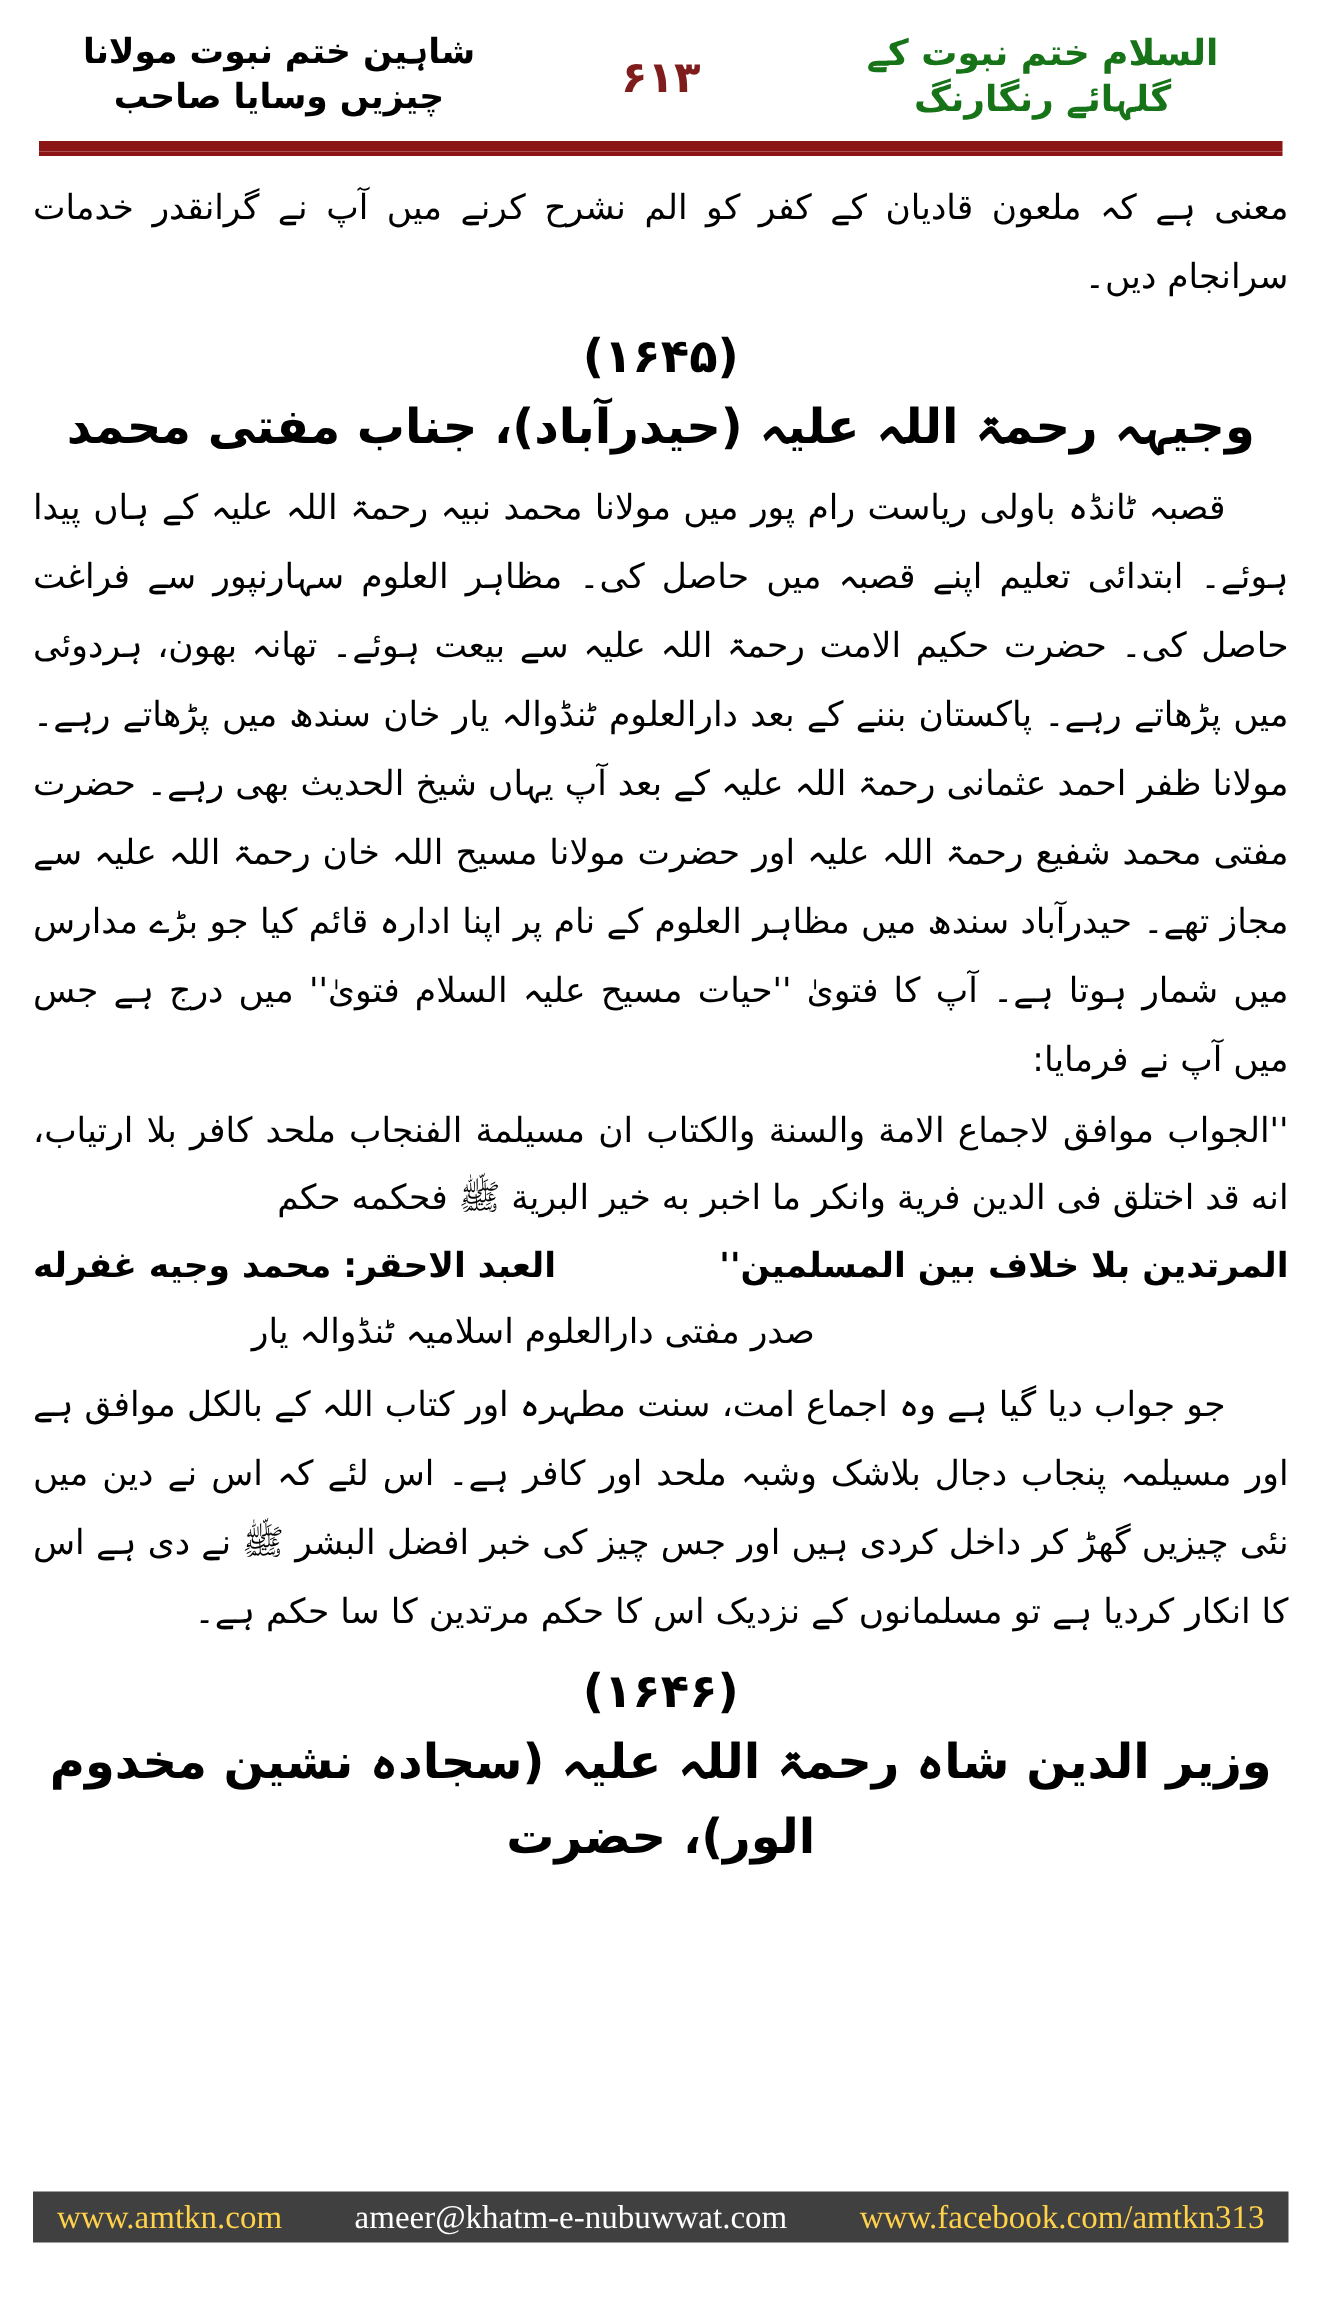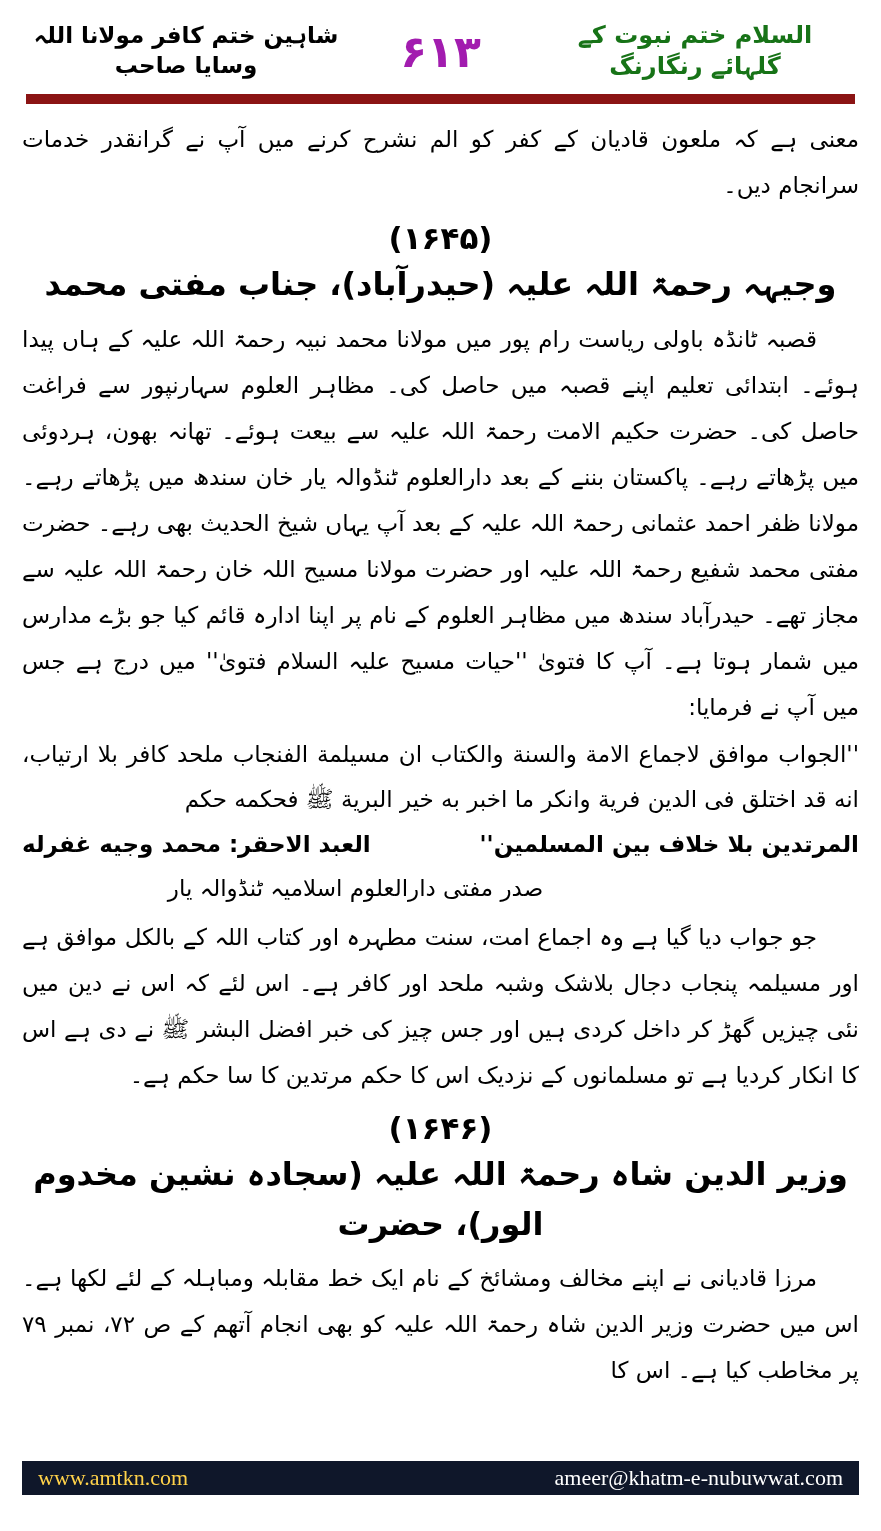--- a/index.html
+++ b/index.html
@@ -16,21 +16,21 @@
   .header {
     direction:rtl;
     display:flex; justify-content:space-between; align-items:center;
     padding:6px 10px 12px 10px;
   }
   .header-title-right {
     color:#177317; font-weight:bold; font-size:24px;
     width:308px; text-align:center; line-height:1.3;
   }
   .page-number {
-    color:#a21caf; font-weight:bold; font-size:44px; letter-spacing:2px;
+    color:#7f1d1d; font-weight:bold; font-size:29px; letter-spacing:2px;
   }
   .header-title-left {
     color:#000; font-weight:bold; font-size:23px;
     width:308px; text-align:center; line-height:1.3;
   }
   .double-rule {
     height:4px; margin:0 4px 12px 4px;
     border-top:7px solid #8b1414;
     border-bottom:3px solid #8b1414;
   }
@@ -66,38 +66,38 @@
   .sig-urdu {
     direction:rtl; text-align:center;
     font-size:23px; line-height:1.9;
     transform:translateX(-85px);
     margin-bottom:4px;
   }
 
   
   .footer {
     position:absolute; left:22px; right:22px; bottom:36px;
-    height:34px; background:#0f172a;
+    height:34px; background:#404040;
     display:flex; justify-content:space-between; align-items:center;
     padding:4px 16px;
     font-family:"Liberation Serif", serif; font-size:22px;
     direction:ltr;
   }
   .footer .gold { color:#ffd24a; text-decoration:none; }
   .footer .white { color:#ffffff; text-decoration:none; }
 </style>
 </head>
 <body>
 
 <div class="page">
 
   <div class="header">
     <div class="header-title-right">السلام ختم نبوت کے گلہائے رنگارنگ</div>
     <div class="page-number">۶۱۳</div>
-    <div class="header-title-left">شاہین ختم کافر مولانا اللہ وسایا صاحب</div>
+    <div class="header-title-left">شاہین ختم نبوت مولانا چیزیں وسایا صاحب</div>
   </div>
 
   <div class="double-rule"></div>
 
   <p class="urdu">معنی ہے کہ ملعون قادیان کے کفر کو الم نشرح کرنے میں آپ نے گرانقدر خدمات سرانجام دیں۔</p>
 
   <div class="entry-number">(۱۶۴۵)</div>
 
   <div class="entry-title">وجیہہ رحمۃ اللہ علیہ (حیدرآباد)، جناب مفتی محمد</div>
 
@@ -112,20 +112,20 @@
   </div>
 
   <div class="sig-urdu">صدر مفتی دارالعلوم اسلامیہ ٹنڈوالہ یار</div>
 
   <p class="urdu indent">جو جواب دیا گیا ہے وہ اجماع امت، سنت مطہرہ اور کتاب اللہ کے بالکل موافق ہے اور مسیلمہ پنجاب دجال بلاشک وشبہ ملحد اور کافر ہے۔ اس لئے کہ اس نے دین میں نئی چیزیں گھڑ کر داخل کردی ہیں اور جس چیز کی خبر افضل البشر ﷺ نے دی ہے اس کا انکار کردیا ہے تو مسلمانوں کے نزدیک اس کا حکم مرتدین کا سا حکم ہے۔</p>
 
   <div class="entry-number">(۱۶۴۶)</div>
 
   <div class="entry-title">وزیر الدین شاہ رحمۃ اللہ علیہ (سجادہ نشین مخدوم الور)، حضرت</div>
 
-  <p class="urdu indent">مرزا قادیانی نے اپنے مخالف ومشائخ کے نام ایک خط مقابلہ ومباہلہ کے لئے لکھا ہے۔ اس میں حضرت وزیر الدین شاہ رحمۃ اللہ علیہ کو بھی انجام آتھم کے ص ۷۲، نمبر ۷۹ پر مخاطب کیا ہے۔ اس کا</p>
 
   <div class="footer">
     <a href="#" class="gold">www.amtkn.com</a>
     <a href="#" class="white">ameer@khatm-e-nubuwwat.com</a>
+    <a href="#" class="gold">www.facebook.com/amtkn313</a>
   </div>
 
 </div>
 
 </body></html>

